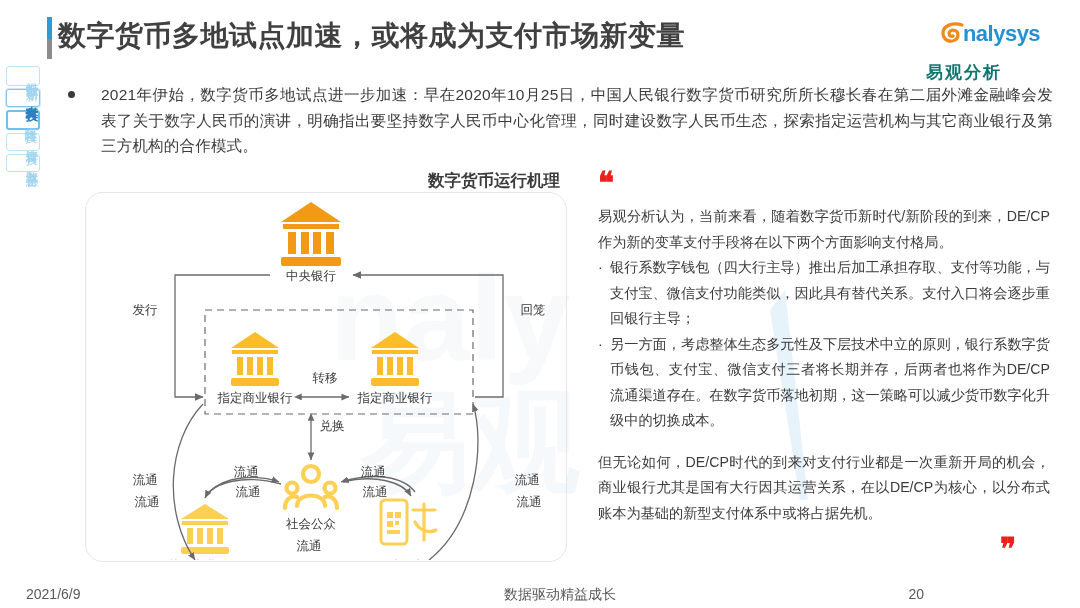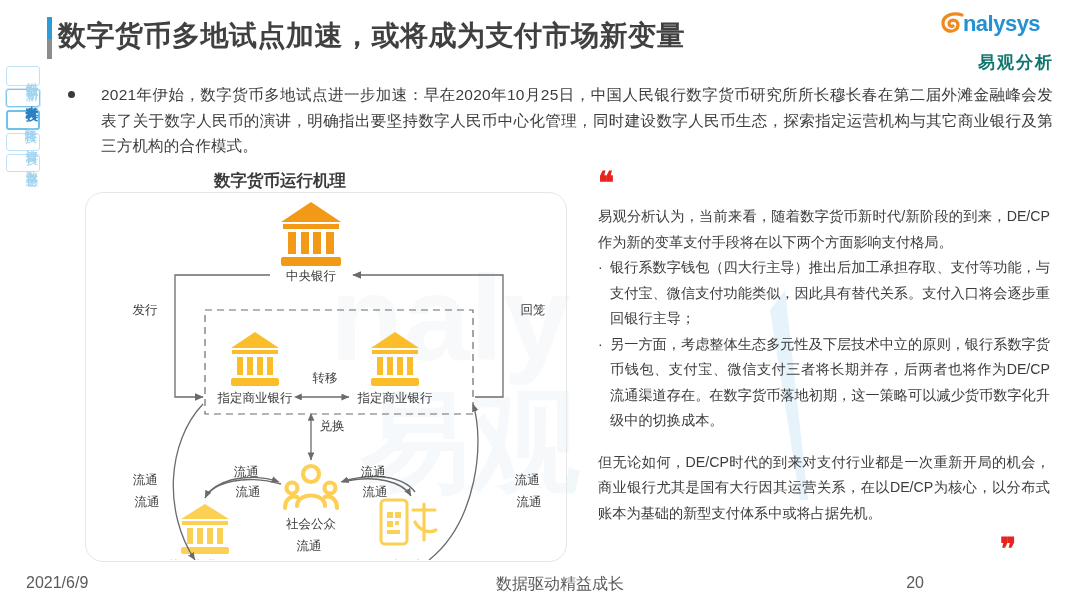--- a/index.html
+++ b/index.html
@@ -50,23 +50,23 @@
     letter-spacing: .5px;
     white-space: nowrap;
     z-index: 3;
     text-align: center;
   }
 
   
   .logo {
     position: absolute;
     right: 26px;
-    top: 12px;
+    top: 22px;
     width: 128px;
-    text-align: right;
+    text-align: left;
     z-index: 3;
   }
   .logo-top {
     display: flex;
     align-items: center;
     justify-content: center;
     height: 24px;
   }
   .logo-swoosh { display:block; }
   .logo-word {
@@ -148,21 +148,21 @@
     text-align: justify;
     letter-spacing: .2px;
   }
 
   
   .diagram-title {
     position: absolute;
     left: 0;
     top: 170px;
     width: 560px;
-    text-align: center;
+    text-align: right;
     font-size: 16.5px;
     font-weight: bold;
     color: #3c3c3c;
     z-index: 3;
   }
   .diagram-card {
     position: absolute;
     left: 85px;
     top: 192px;
     width: 480px;
@@ -223,25 +223,25 @@
     width: 12px;
     color: #3c3c3c;
     font-size: 14px;
   }
   .rc-li-body { flex: 1; }
 
   
   .footer {
     position: absolute;
     left: 0;
-    bottom: 16px;
+    bottom: 4px;
     width: 948px;
     height: 18px;
     z-index: 3;
-    font-size: 16px;
+    font-size: 14px;
     color: #5a5a5a;
   }
   .footer-date  { position: absolute; left: 26px;  top: 0; }
   .footer-slogan{ position: absolute; left: 0; top: 0; width: 1080px; text-align: center; padding-left: 20px; }
   .footer-page  { position: absolute; right: 24px; top: 0; }
 </style>
 </head>
 <body>
 
 <div id="slide">

